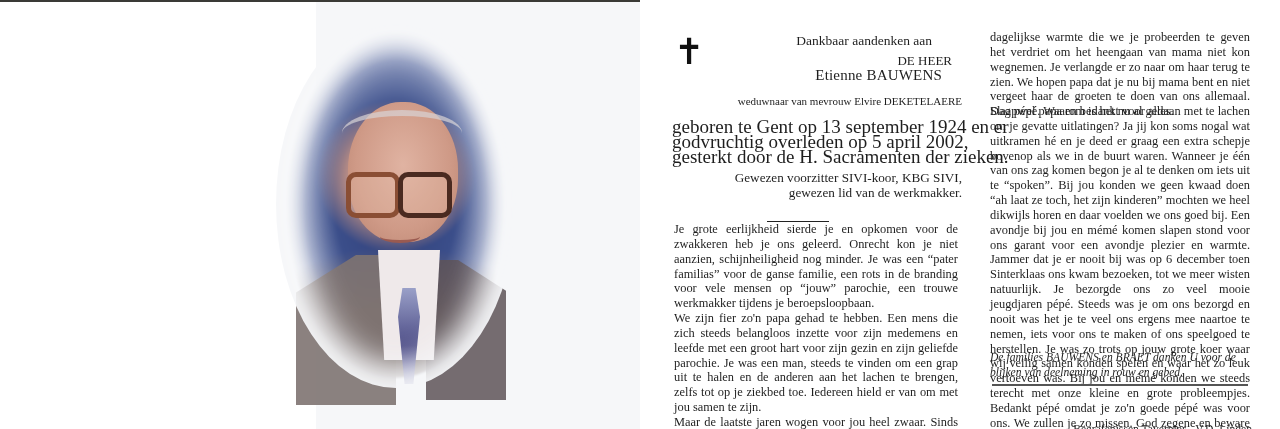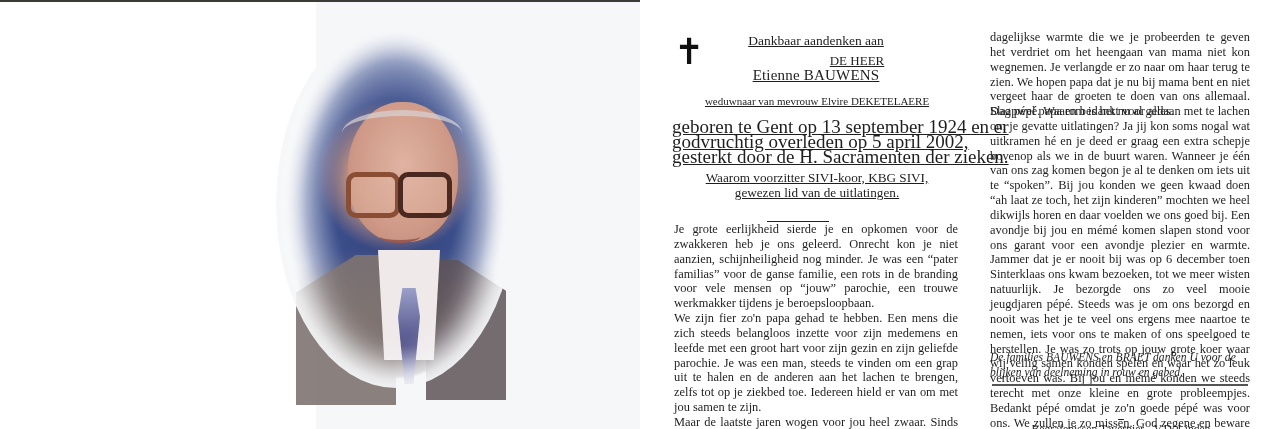--- a/index.html
+++ b/index.html
@@ -39,23 +39,23 @@
   .glasses-r { left: 112px; border-color: #4a2a20; }
   .smile { position: absolute; left: 94px; top: 200px; width: 40px; height: 10px; border-bottom: 3px solid #9a5a50; border-radius: 0 0 50% 50%; }
   .shirt { position: absolute; left: 92px; top: 220px; width: 62px; height: 110px; background: #efe9ea; clip-path: polygon(0 0,100% 0,90% 100%,10% 100%); }
   .tie { position: absolute; left: 112px; top: 258px; width: 22px; height: 96px; background: linear-gradient(#9aa0c8, #4c4c86 60%, #6a6aa4); clip-path: polygon(20% 0,80% 0,100% 30%,70% 100%,30% 100%,0 30%); }
   .jacket-l { position: absolute; left: 10px; top: 225px; width: 100px; height: 150px; background: #7e7371; clip-path: polygon(60% 0,100% 0,100% 100%,0 100%,0 25%); opacity: .9; }
   .jacket-r { position: absolute; left: 140px; top: 230px; width: 80px; height: 140px; background: #5e5458; clip-path: polygon(0 0,40% 0,100% 22%,100% 100%,0 100%); opacity: .85; }
   .vignette { position: absolute; left: -10px; top: -10px; width: 240px; height: 368px; border-radius: 50%; box-shadow: inset 0 0 30px 22px #f6f7f9; }
 
   .text-panel { position: absolute; left: 640px; top: 2px; width: 640px; height: 427px; background: #ffffff; }
   .cross { position: absolute; left: 674px; top: 34px; font-size: 36px; line-height: 1; color: #111; font-family: "DejaVu Serif", serif; }
-  .center { position: absolute; text-align: center; white-space: nowrap; text-decoration: underline; }
+  .center { position: absolute; text-align: right; white-space: nowrap; }
   .heading-intro { left: 700px; width: 232px; top: 33px; font-size: 13.5px; }
-  .title-heer { left: 741px; width: 232px; top: 53px; font-size: 13px; }
+  .title-heer { left: 720px; width: 232px; top: 53px; font-size: 13px; }
   .name { left: 690px; width: 252px; top: 67px; font-size: 15px; letter-spacing: 0.2px; }
   .spouse { left: 672px; width: 290px; top: 95px; font-size: 11px; }
   .bio { left: 672px; width: 290px; top: 119px; font-size: 19px; line-height: 15.2px; }
   .roles { left: 672px; width: 290px; top: 170px; font-size: 13.2px; line-height: 15.2px; }
   .divider { position: absolute; left: 767px; top: 221px; width: 62px; height: 1px; background: #222; }
 
   .para { position: absolute; font-size: 12.4px; line-height: 14.85px; text-align: justify; text-align-last: left; }
   .col1 { left: 674px; width: 284px; top: 220px; }
   .col2 { left: 990px; width: 260px; top: 30px; }
   .col2b { left: 990px; width: 260px; top: 104px; }
@@ -95,22 +95,22 @@
 <div class="center name">Etienne BAUWENS</div>
 <div class="center spouse">weduwnaar van mevrouw Elvire DEKETELAERE</div>
 
 <div class="center bio">
   <span class="line">geboren te Gent op 13 september 1924 en er</span>
   <span class="line">godvruchtig overleden op 5 april 2002,</span>
   <span class="line">gesterkt door de H. Sacramenten der zieken.</span>
 </div>
 
 <div class="center roles">
-  <span class="line">Waarom voorzitter SIVI-koor, KBG SIVI,</span>
-  <span class="line">gewezen lid van de uitlatingen.</span>
+  <span class="line">Gewezen voorzitter SIVI-koor, KBG SIVI,</span>
+  <span class="line">gewezen lid van de werkmakker.</span>
 </div>
 
 <div class="divider"></div>
 
 <div class="para col1" style="top:222px;">
   <p class="col2-p">Je grote eerlijkheid sierde je en opkomen voor de zwakkeren heb je ons geleerd. Onrecht kon je niet aanzien, schijnheiligheid nog minder. Je was een “pater familias” voor de ganse familie, een rots in de branding voor vele mensen op “jouw” parochie, een trouwe werkmakker tijdens je beroepsloopbaan.</p>
   <p class="col2-p">We zijn fier zo'n papa gehad te hebben. Een mens die zich steeds belangloos inzette voor zijn medemens en leefde met een groot hart voor zijn gezin en zijn geliefde parochie. Je was een man, steeds te vinden om een grap uit te halen en de anderen aan het lachen te brengen, zelfs tot op je ziekbed toe. Iedereen hield er van om met jou samen te zijn.</p>
   <p class="col2-p">Maar de laatste jaren wogen voor jou heel zwaar. Sinds mama ons drie jaar terug verliet had het leven voor jou geen zin meer. Het deed ons pijn pa, te moeten aanzien dat de dag-</p>
 </div>
 

